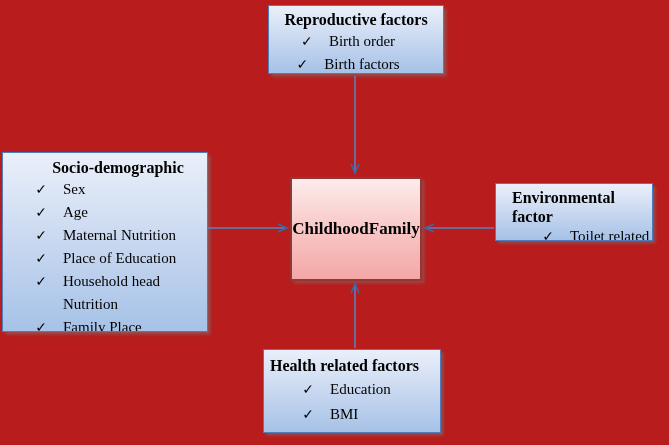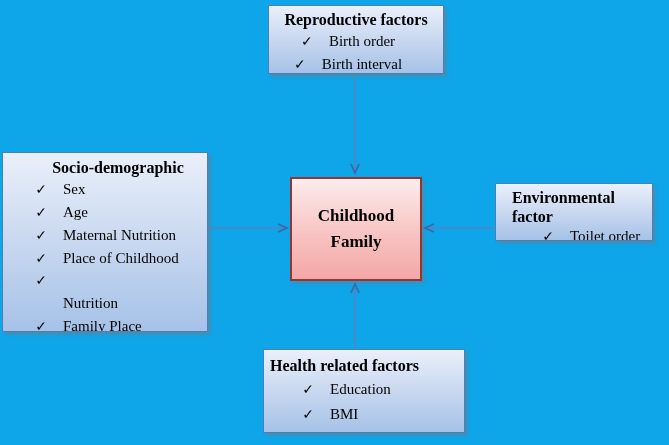--- a/index.html
+++ b/index.html
@@ -1,19 +1,19 @@
 <!DOCTYPE html>
 <html><head>
 <meta charset="utf-8">
 <style>
   html,body{margin:0;padding:0;background:#ffffff;}
   #canvas{
     position:relative;
     width:669px;height:445px;
-    background:#0ea5e9;
+    background:#b91c1c;
     font-family:"Liberation Serif", serif;
     color:#000;
     overflow:hidden;
   }
   .box{
     position:absolute;
     box-sizing:border-box;
     border:1.5px solid #4f7cba;
     background:linear-gradient(180deg,#eaf0fa 0%,#ccdaf1 45%,#a6c2e7 100%);
     box-shadow:2.5px 2.5px 3px rgba(120,120,120,0.55);
@@ -50,36 +50,36 @@
   #left-box .box-title{text-align:center;padding-left:26px;}
   #left-box .item{padding-left:30px;}
 
   
   #center-box{
     position:absolute;left:290px;top:177px;width:132px;height:104px;
     box-sizing:border-box;
     border:2px solid #943634;
     background:linear-gradient(180deg,#fdecec 0%,#f8c7c6 50%,#f3a7a6 100%);
     box-shadow:2.5px 2.5px 3px rgba(120,120,120,0.45);
-    display:flex;flex-direction:column;justify-content:center;align-items:center;
+    display:flex;justify-content:center;align-items:center;
     text-align:center;
   }
   #center-box .center-line{
     font-weight:bold;
     font-size:17px;
     line-height:26px;
   }
 
   
   #right-box{left:495px;top:183px;width:158px;height:58px;padding:4px 0 0 16px;}
   #right-box .box-title{line-height:19px;width:120px;text-align:left;}
   #right-box .item{margin-left:28px;line-height:20px;}
 
   
-  #bottom-box{left:263px;top:349px;width:202px;height:84px;padding:4px 0 4px 6px;}
+  #bottom-box{left:263px;top:349px;width:178px;height:84px;padding:4px 0 4px 6px;}
   #bottom-box .box-title{text-align:left;line-height:23px;}
   #bottom-box .item{margin-left:30px;line-height:24px;}
 
   #arrow-layer{
     position:absolute;left:0;top:0;width:669px;height:445px;
     pointer-events:none;
   }
 </style>
 </head>
 <body>
@@ -87,65 +87,66 @@
 <div id="canvas">
 
   <div class="box" id="top-box">
     <div class="box-title">Reproductive factors</div>
     <div class="item">
       <span class="check">✓</span>
       <span>Birth order</span>
     </div>
     <div class="item">
       <span class="check">✓</span>
-      <span>Birth interval</span>
+      <span>Birth factors</span>
     </div>
   </div>
 
   <div class="box" id="left-box">
     <div class="box-title">Socio-demographic</div>
     <div class="item">
       <span class="check">✓</span>
       <span>Sex</span>
     </div>
     <div class="item">
       <span class="check">✓</span>
       <span>Age</span>
     </div>
     <div class="item">
       <span class="check">✓</span>
       <span>Maternal Nutrition</span>
     </div>
     <div class="item">
       <span class="check">✓</span>
-      <span>Place of Childhood</span>
+      <span>Place of Education</span>
     </div>
     <div class="item">
       <span class="check">✓</span>
+      <span>Household head</span>
     </div>
     <div class="item">
       <span class="check spacer">✓</span>
       <span>Nutrition</span>
     </div>
     <div class="item">
       <span class="check">✓</span>
       <span>Family Place</span>
     </div>
   </div>
 
   <div id="center-box">
     <div class="center-line">Childhood</div>
     <div class="center-line">Family</div>
   </div>
 
   <div class="box" id="right-box">
     <div class="box-title">Environmental factor</div>
     <div class="item">
       <span class="check">✓</span>
-      <span>Toilet order</span>
+      <span>Toilet related</span>
     </div>
   </div>
 
   <div class="box" id="bottom-box">
     <div class="box-title">Health related factors</div>
     <div class="item">
       <span class="check">✓</span>
       <span>Education</span>
     </div>
     <div class="item">

